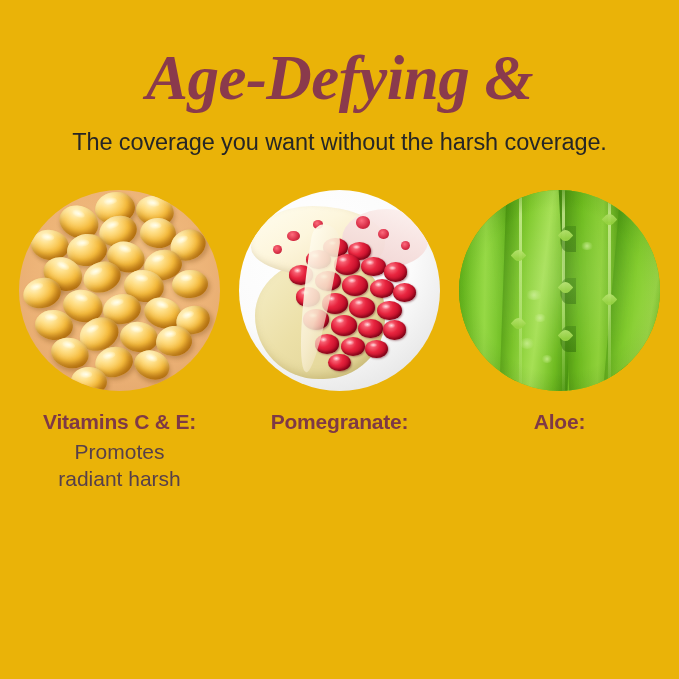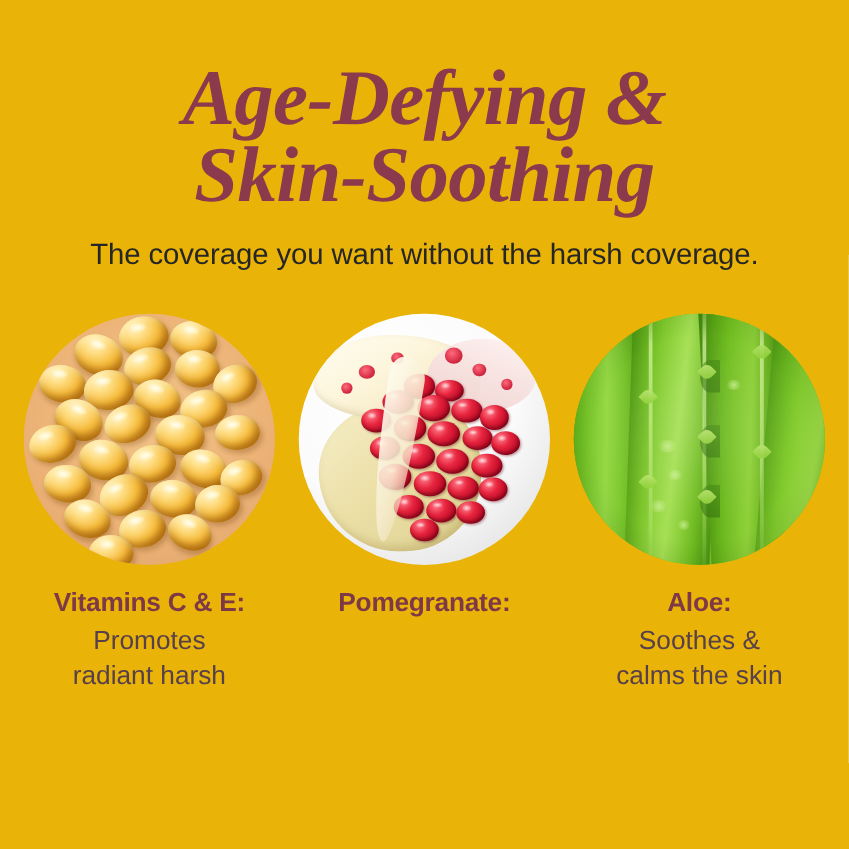--- a/index.html
+++ b/index.html
@@ -295,21 +295,20 @@
     margin-top: 2px;
   }
 </style>
 </head>
 <body>
 
 <div class="infographic">
 
   <div class="headline">
     <span class="hl-line">Age-Defying &amp;</span>
-    <span class="hl-line">Skin-Soothing</span>
   </div>
 
   <div class="subtitle">The coverage you want without the harsh coverage.</div>
 
   <div class="ingredients">
 
     <div class="ingredient">
       <div class="circle circle-capsules">
         <div class="capsule-field">
           <div class="cap" style="left:38%;top:1%;width:20%;height:16%;transform:rotate(-8deg);"></div>
@@ -419,19 +418,17 @@
         <div class="aloe-dot" style="left:33%;top:50%;width:9%;height:5%;"></div>
         <div class="aloe-dot" style="left:37%;top:62%;width:7%;height:4%;"></div>
         <div class="aloe-dot" style="left:30%;top:74%;width:8%;height:5%;"></div>
         <div class="aloe-dot" style="left:41%;top:82%;width:6%;height:4%;"></div>
         <div class="aloe-dot" style="left:60%;top:26%;width:7%;height:4%;"></div>
 
         <div class="aloe-shade"></div>
       </div>
       <div class="caption">
         <span class="ing-title">Aloe:</span>
-        <span class="ing-desc">Soothes &amp;
-calms the skin</span>
       </div>
     </div>
 
   </div>
 </div>
 
 </body></html>

